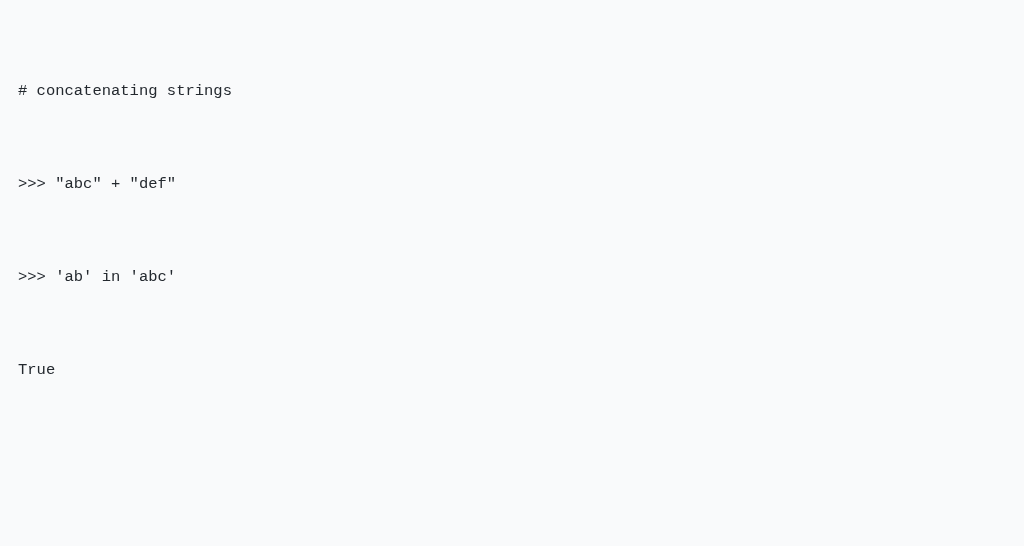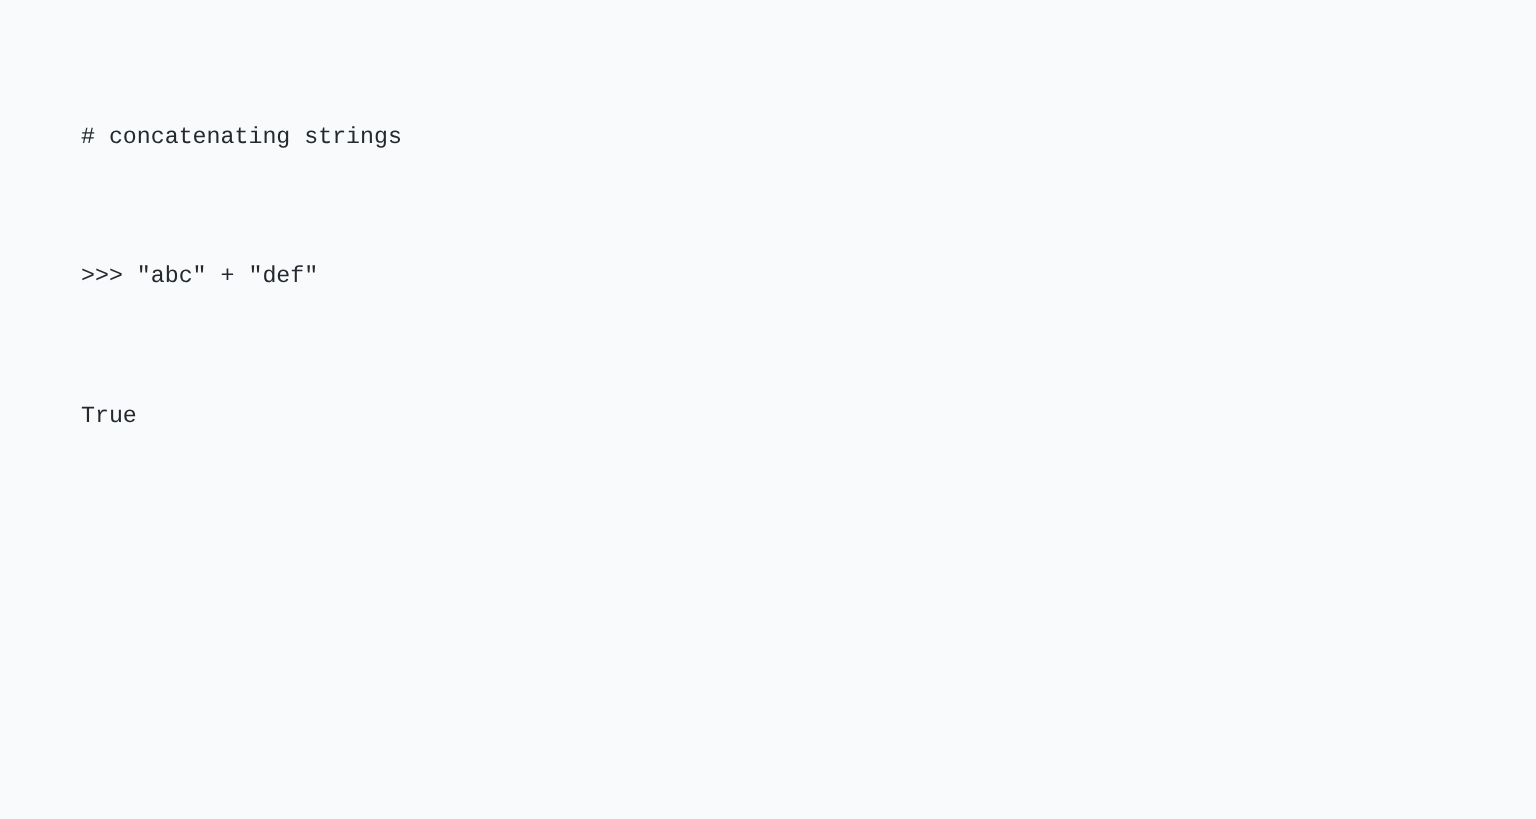--- a/index.html
+++ b/index.html
@@ -16,29 +16,29 @@
       line-height: 2.0;
       color: #24292f;
       padding: 14px 18px;
       overflow: hidden;
     }
     .code-block {
       white-space: pre;
     }
     .line {
       display: block;
-      margin-left: 36px;
     }
   </style>
 </head>
 <body>
 
 <div class="code-block">
   <span class="line"># concatenating strings</span>
   <span class="line">&gt;&gt;&gt; "abc" + "def"</span>
+  <span class="line">&gt;&gt;&gt; 'ab' in 'abc'</span>
   <span class="line">True</span>
   
   
   
   
   
   
   
   
   

